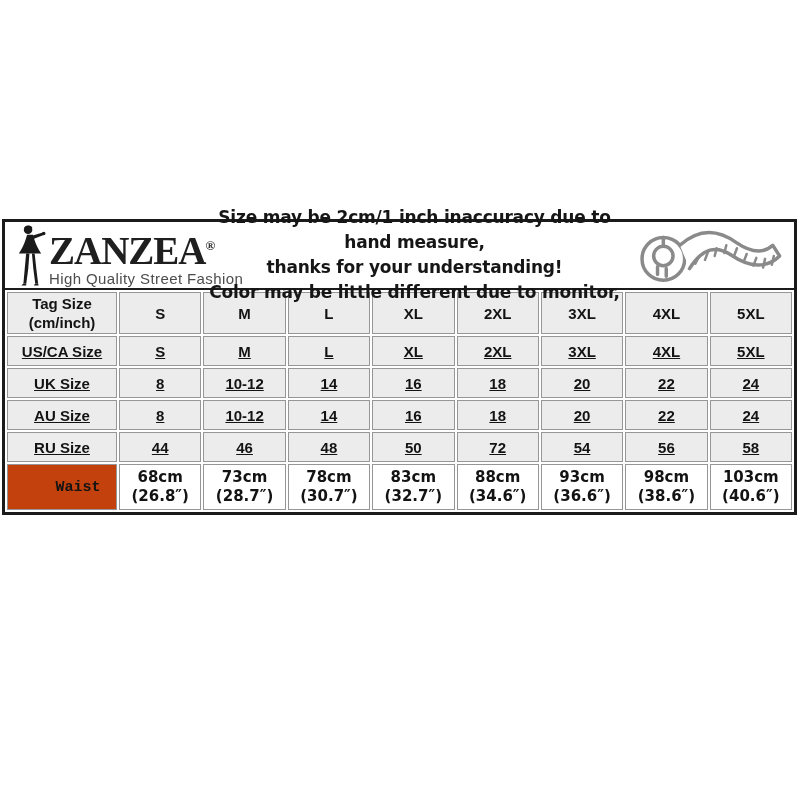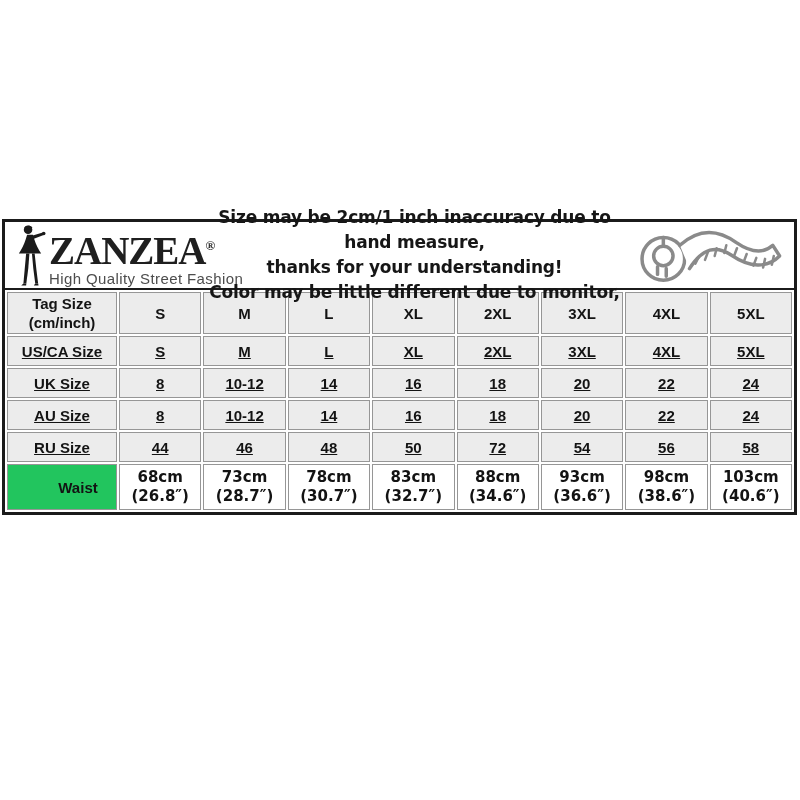--- a/index.html
+++ b/index.html
@@ -39,21 +39,21 @@
     table-layout:fixed;
   }
   col.label-col{width:110px;}
   td{
     border:1px solid #969696;text-align:center;vertical-align:middle;
     font-weight:bold;font-size:15px;color:#131313;padding:1px 0;
     line-height:19px;overflow:hidden;
   }
   tr.shaded td{background:#ececec;}
   tr.measure td{background:#ffffff;font-family:"DejaVu Sans", sans-serif;font-size:15px;}
-  tr.measure td.label-cell{background:#22c55e;font-family:Liberation Sans, sans-serif;padding-left:32px;}
+  tr.measure td.label-cell{background:#c2410c;font-family:Liberation Mono, monospace;padding-left:32px;}
   tr.r0 td{height:38px;}
   tr.r1 td, tr.r2 td, tr.r3 td, tr.r4 td{height:26px;text-decoration:underline;}
   tr.measure td{height:42px;}
 </style>
 </head>
 <body>
 
 <div class="panel">
 
   <div class="header-band">

